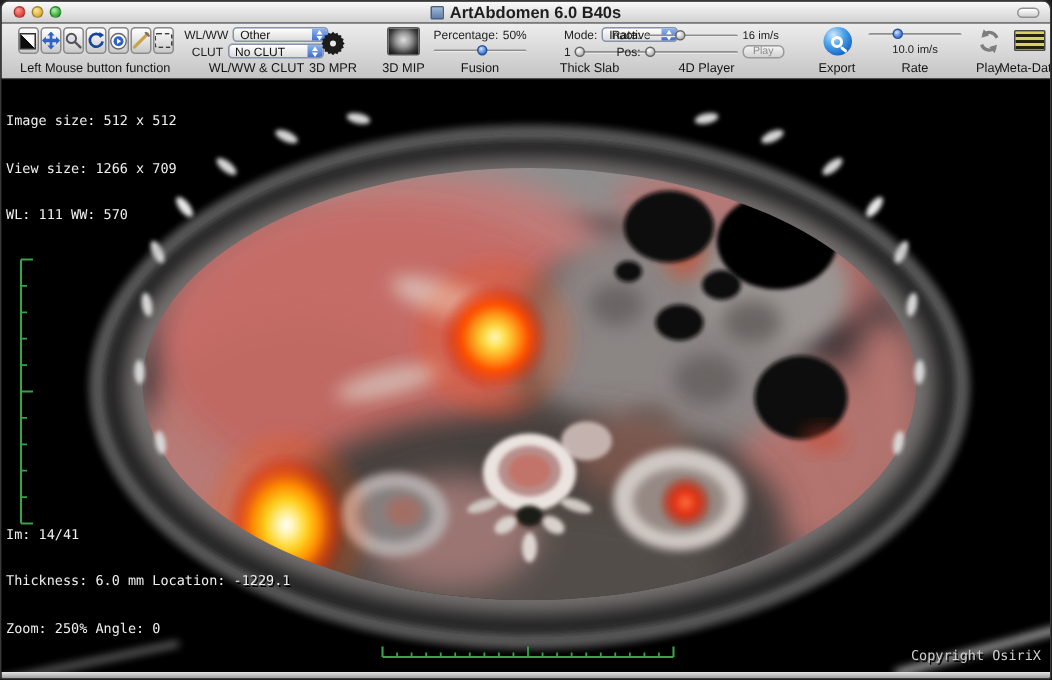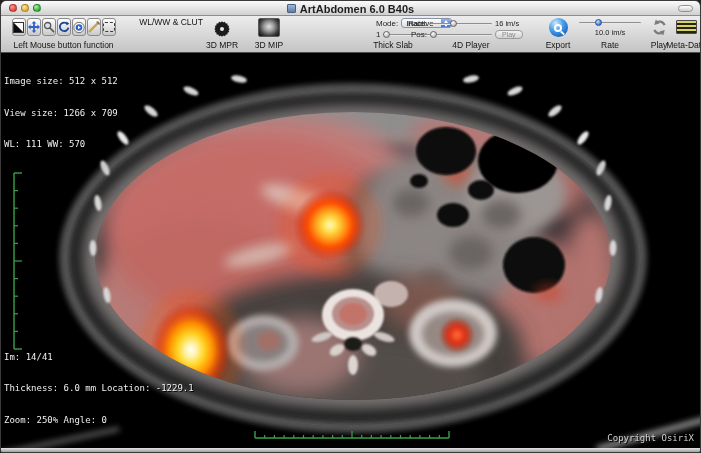--- a/index.html
+++ b/index.html
@@ -144,20 +144,42 @@
             </svg>
         </button>
         <button class="tbtn">
             <span class="ic-selection"></span>
           </button>
       </div>
       <span class="section-label">Left Mouse button function</span>
     </div>
 
     <div class="section" style="left:122px;width:96px;">
+      <div class="rows">
+        <div class="row">
+          <span class="mini-label">WL/WW</span>
+          <div class="popup" style="width:64px;">
+            <span>Other</span>
+            <span class="popup-cap">
+                <i class="cap-arrow up"></i>
+                <i class="cap-arrow down"></i>
+              </span>
+          </div>
+        </div>
+        <div class="row">
+          <span class="mini-label" style="margin-left:5px;">CLUT</span>
+          <div class="popup" style="width:64px;">
+            <span>No CLUT</span>
+            <span class="popup-cap">
+                <i class="cap-arrow up"></i>
+                <i class="cap-arrow down"></i>
+              </span>
+          </div>
+        </div>
+      </div>
       <span class="section-label">WL/WW &amp; CLUT</span>
     </div>
 
     <div class="section" style="left:206px;width:30px;">
       <button class="tbtn" style="width:24px;height:21px;border:none;background:none;">
         <svg width="20" height="20" viewBox="0 0 20 20">
           <rect x="4.5" y="4.5" width="11" height="11" fill="#1c1c1c"></rect>
           <rect x="4.5" y="4.5" width="11" height="11" fill="#1c1c1c" transform="rotate(45 10 10)"></rect>
           <rect x="4.5" y="4.5" width="11" height="11" fill="#1c1c1c" transform="rotate(22 10 10)"></rect>
           <rect x="4.5" y="4.5" width="11" height="11" fill="#1c1c1c" transform="rotate(67 10 10)"></rect>
@@ -167,20 +189,33 @@
       <span class="section-label">3D MPR</span>
     </div>
 
     <div class="section" style="left:252px;width:32px;">
       <button style="border:none;background:none;padding:0;">
         <span class="ic-mip" style="display:block;"></span>
       </button>
       <span class="section-label">3D MIP</span>
     </div>
 
+    <div class="section" style="left:288px;width:62px;">
+      <div class="rows" style="width:100%;">
+        <div class="row" style="justify-content:space-between;">
+          <span class="mini-label">Percentage:</span>
+          <span class="mini-label">50%</span>
+        </div>
+        <div class="slider" style="width:100%;">
+          <div class="track"></div>
+            <div class="knob blue" style="left:46%;"></div>
+        </div>
+      </div>
+      <span class="section-label">Fusion</span>
+    </div>
 
     <div class="section" style="left:354px;width:76px;">
       <div class="rows" style="width:100%;margin-left:42px;">
         <div class="row">
           <span class="mini-label">Mode:</span>
           <div class="popup" style="width:52px;">
             <span>Inactive</span>
             <span class="popup-cap">
                 <i class="cap-arrow up"></i>
                 <i class="cap-arrow down"></i>

